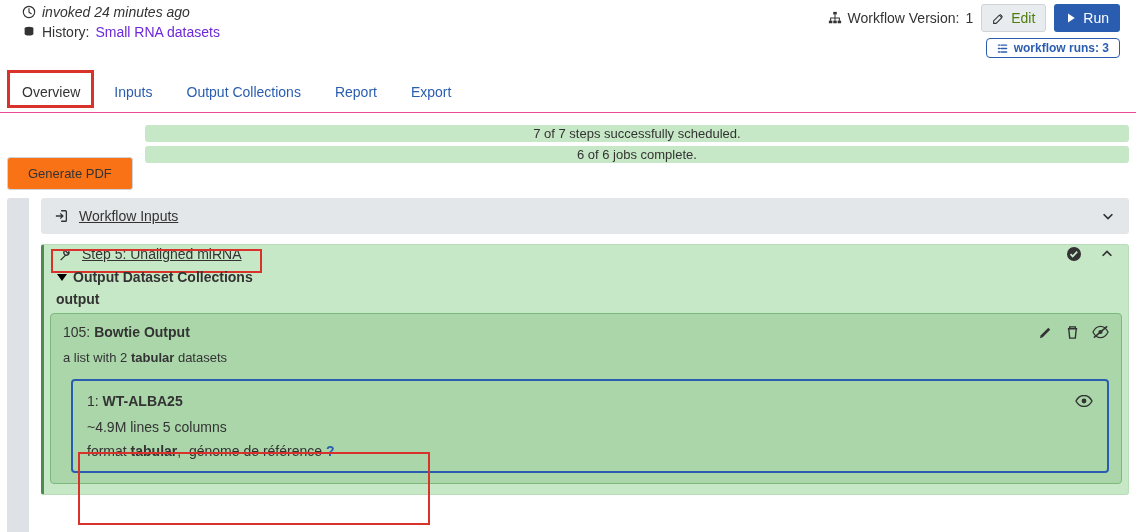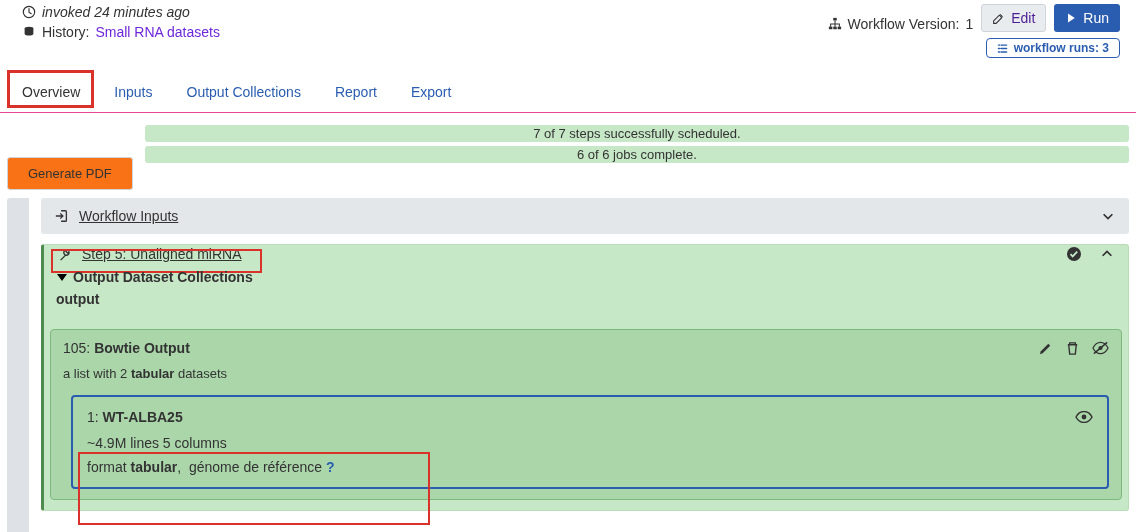--- a/index.html
+++ b/index.html
@@ -9,24 +9,24 @@
   color: #333;
   background: #fff;
   width: 1136px;
 }
 .header { display: flex; justify-content: space-between; padding: 4px 16px 6px 22px; }
 .header-left { display: flex; flex-direction: column; gap: 4px; }
 .header-row { display: flex; align-items: center; gap: 6px; color: #333; }
 .header-row a { color: #6d28d9; text-decoration: none; }
 .clock-icon, .db-icon { width: 14px; height: 14px; display: inline-flex; }
 .header-right { display: flex; flex-direction: column; align-items: flex-end; gap: 6px; }
-.hr-row1 { display: flex; align-items: flex-end; gap: 8px; }
+.hr-row1 { display: flex; align-items: center; gap: 8px; }
 .version-label { display: flex; align-items: center; gap: 6px; font-size: 14px; }
 .btn { display: inline-flex; align-items: center; gap: 6px; padding: 5px 10px; border-radius: 3px; font-size: 14px; cursor: pointer; border: 1px solid transparent; }
-.btn-light { background: #e9ecef; border-color: #ced4da; color: #4c1d95; }
+.btn-light { background: #e9ecef; border-color: #ced4da; color: #4d7c0f; }
 .btn-primary { background: #2a5db0; color: #fff; }
 .badge-runs { border: 1.5px solid #2a5db0; color: #2a5db0; border-radius: 4px; padding: 2px 10px; font-size: 12px; display: inline-flex; align-items: center; gap: 6px; font-weight: 600; cursor: pointer; }
 .tabs { display: flex; gap: 34px; padding: 8px 0 8px 22px; border-bottom: 1px solid #ec4899; margin-top: 8px; }
 .tab { color: #2a5db0; cursor: pointer; padding: 4px 0; }
 .tab.active { color: #333; }
 .tab-highlight { position: absolute; border: 3px solid #d9322a; }
 .content { display: flex; padding: 12px 7px 0 7px; gap: 12px; }
 .gen-pdf { flex-shrink: 0; }
 .btn-genpdf { background: #f97316; border: 1px solid #ced4da; color: #333; padding: 8px 20px; border-radius: 3px; cursor: pointer; font-size: 13px; margin-top: 32px; }
 .main-col { flex: 1; display: flex; flex-direction: column; gap: 4px; }
@@ -35,21 +35,21 @@
 .sidebar-strip { width: 22px; background: #dee2e6; border-radius: 3px 0 0 3px; margin-right: 12px; height: 360px; }
 .steps-col { flex: 1; display: flex; flex-direction: column; gap: 10px; }
 .panel-header { background: #e4e7ea; border-radius: 3px; padding: 10px 14px; display: flex; align-items: center; gap: 10px; cursor: pointer; }
 .panel-header .title { text-decoration: underline; font-weight: 500; flex: 1; }
 .chev { margin-left: auto; }
 .step-panel { background: #c7e8c7; border: 1px solid #b9ddb9; border-radius: 3px; border-left: 3px solid #4f8a4f; }
 .step-header { padding: 1px 14px; display: flex; align-items: center; gap: 10px; }
 .step-header .title { text-decoration: underline; font-weight: 500; flex: 1; }
 .step-body { padding: 0 4px 10px 4px; }
 .odc-header { padding: 6px 8px; display: flex; align-items: center; gap: 6px; font-weight: 700; position: relative; margin-left:1px; }
-.odc-sub { padding: 0 0 22px 8px; font-weight: 700; font-size: 14px; }
+.odc-sub { padding: 0 0 6px 8px; font-weight: 700; font-size: 14px; }
 .odc-box { position: absolute; border: 2px solid #d9322a; }
 .collection-card { margin: 0 2px; background: #aad6aa; border: 1.5px solid #7cb97c; border-radius: 4px; padding: 10px 12px; }
 .collection-top { display: flex; align-items: center; }
 .collection-title { flex: 1; }
 .collection-title b { font-weight: 700; }
 .collection-actions { display: flex; gap: 12px; color: #333; }
 .collection-actions span { cursor: pointer; }
 .collection-sub { margin-top: 10px; font-size: 13px; }
 .dataset-card { margin: 14px 0 0 8px; border: 2px solid #2a5db0; border-radius: 4px; background: #aad6aa; padding: 12px 14px; }
 .dataset-top { display: flex; align-items: center; }

